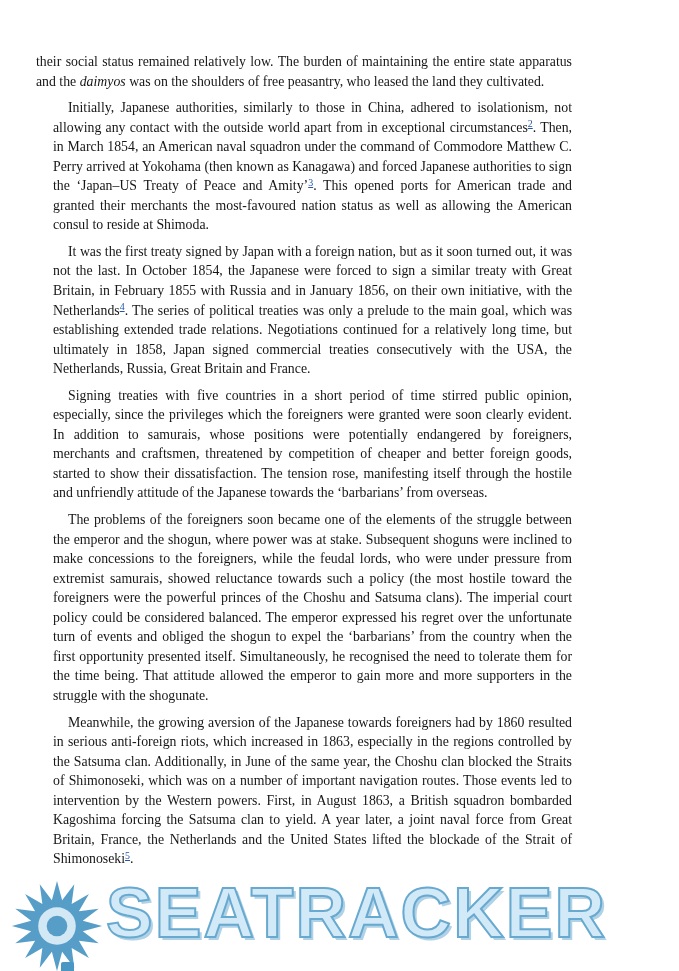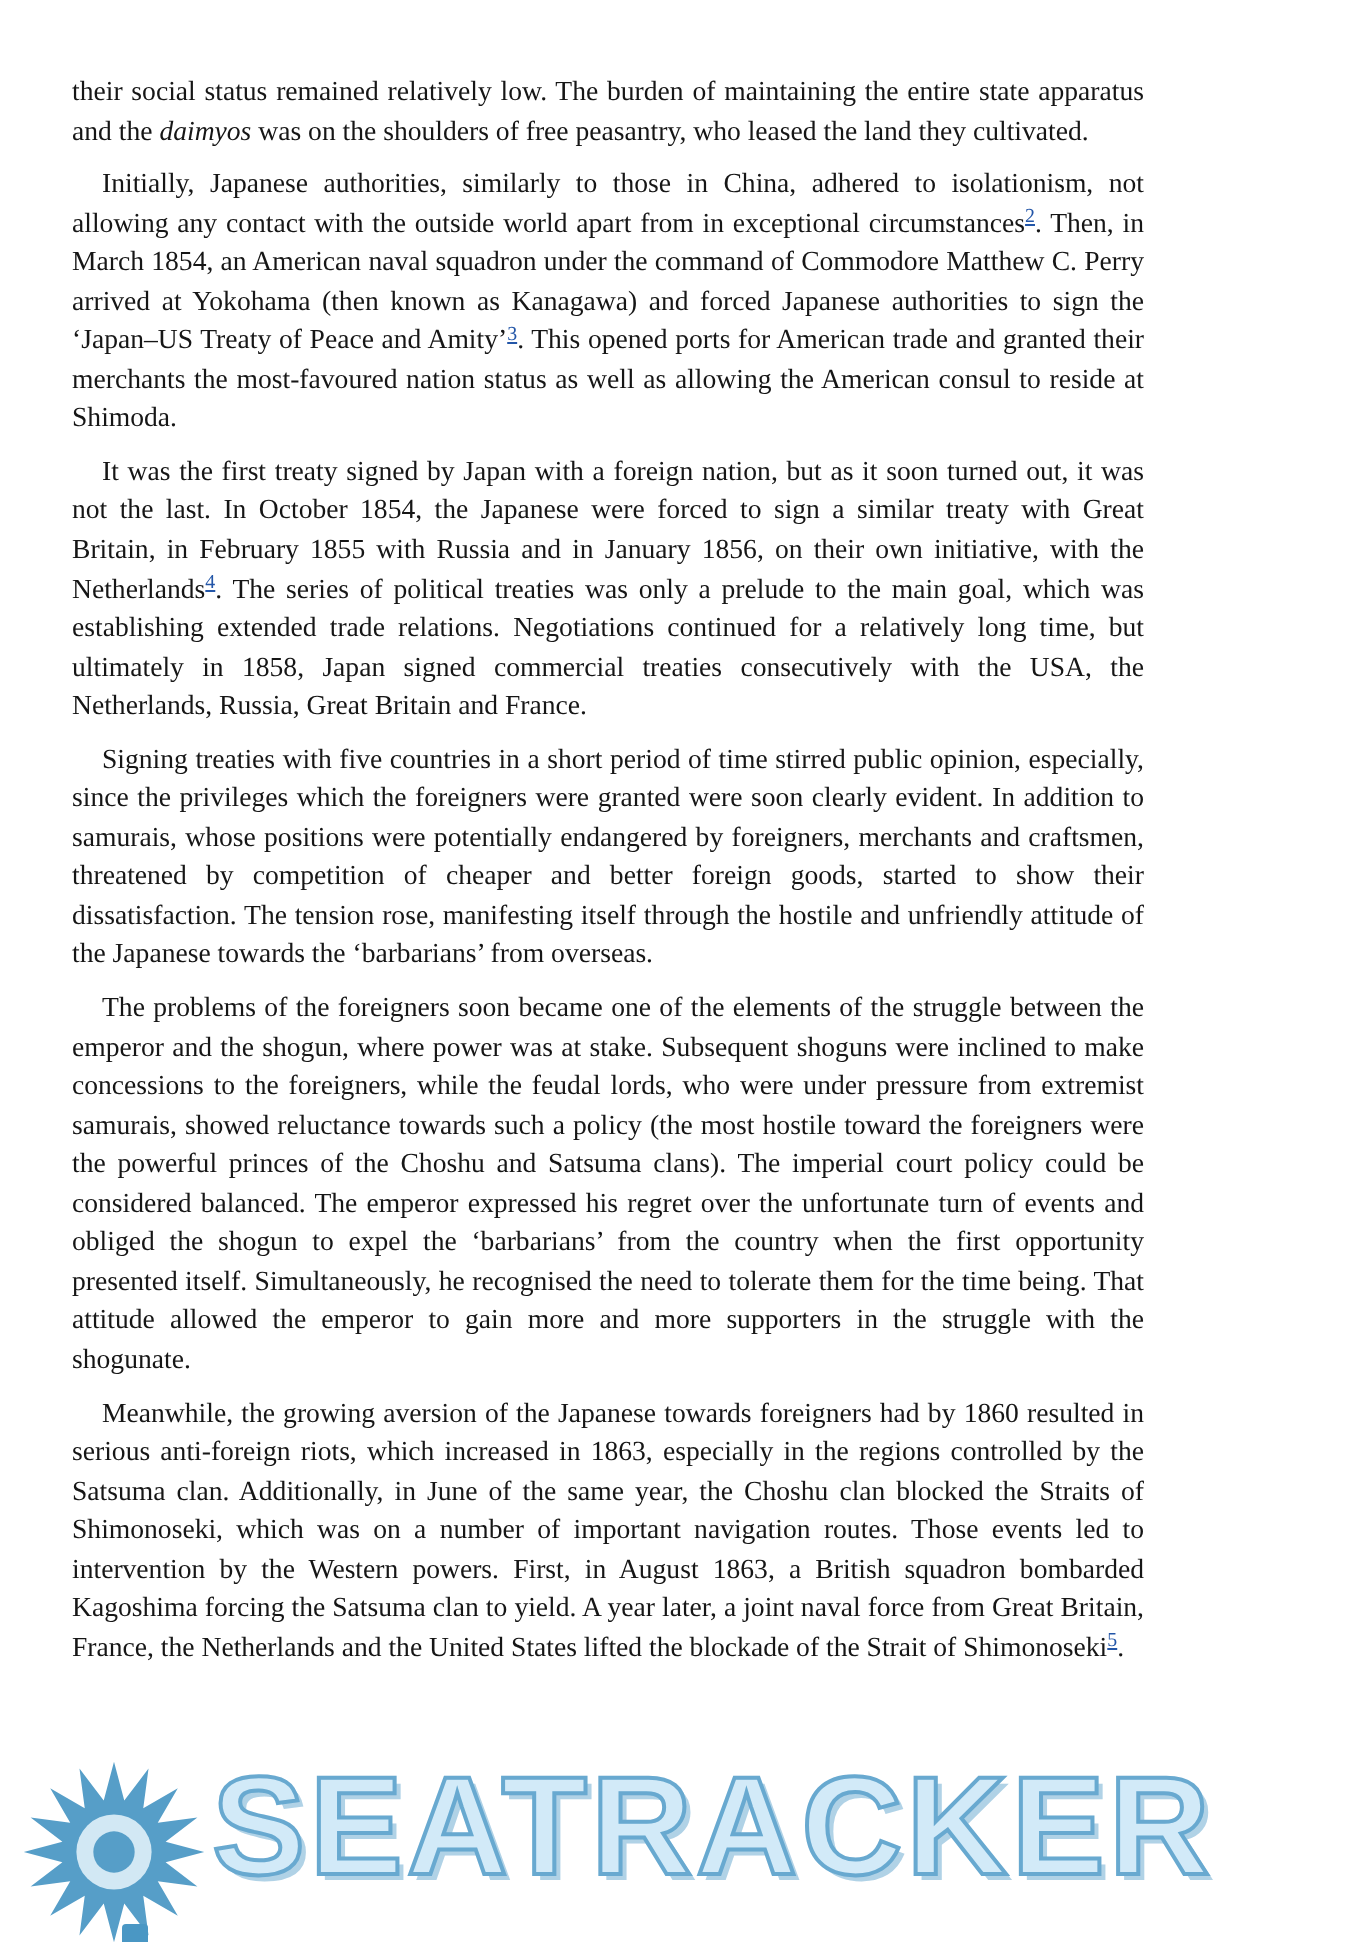--- a/index.html
+++ b/index.html
@@ -6,33 +6,34 @@
     margin: 0;
     padding: 0;
     background: #ffffff;
   }
   .page {
     position: relative;
     width: 608px;
     height: 971px;
     background: #ffffff;
     box-sizing: border-box;
-    padding: 36px 36px 0 36px;
+    padding: 52px 36px 0 36px;
     overflow: hidden;
     font-family: "Liberation Serif", "DejaVu Serif", serif;
     color: #161616;
   }
   .article p {
     margin: 0 0 7px 0;
     font-size: 13.8px;
     line-height: 19.55px;
     text-align: justify;
   }
   .article p.indent {
     text-indent: 15px;
+    margin-left: 17px;
   }
   .article em {
     font-style: italic;
   }
   sup.fn {
     font-size: 0.72em;
     line-height: 0;
     position: relative;
     vertical-align: baseline;
     top: -0.45em;

